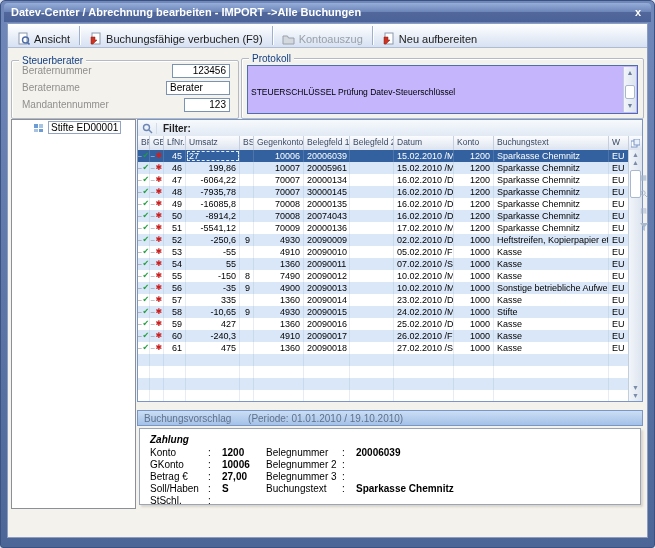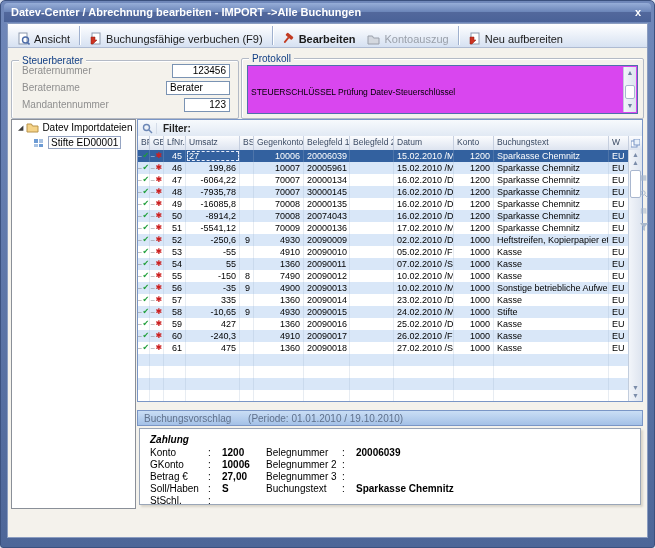--- a/index.html
+++ b/index.html
@@ -29,21 +29,21 @@
        background:linear-gradient(#e9eef7,#ccd6ea);color:#5c5c5c;position:relative;top:0;}
   .tab.active{background:#f4f2ec;color:#000;height:13px;z-index:2;}
 
   
   .groupbox{position:absolute;border:1px solid #b3bac6;border-radius:2px;box-shadow:inset 1px 1px 0 #fff;}
   .gb-legend{position:absolute;top:-6px;left:7px;background:#f4f2ec;padding:0 3px;font-size:10px;color:#123f85;}
   .sb-row{display:flex;align-items:center;height:15px;margin:2px 8px 0 10px;}
   .sb-label{flex:1;color:#8f8f8f;}
   .sb-input{background:#fff;border:1px solid #7a93b3;height:12px;font-size:10px;line-height:12px;padding:0 3px;}
   .num-right{text-align:right;}
-  .protokoll-inner{position:absolute;left:5px;right:5px;top:6px;bottom:4px;background:#d946ef;border:1px solid #4f6fab;
+  .protokoll-inner{position:absolute;left:5px;right:5px;top:6px;bottom:4px;background:#c4b5fd;border:1px solid #4f6fab;
                    font-size:8.5px;line-height:10px;padding:1px 15px 1px 3px;white-space:pre;overflow:hidden;}
   .pscroll{position:absolute;right:1px;top:1px;bottom:1px;width:12px;background:linear-gradient(90deg,#f2f5fa,#dde4ef);
            border-left:1px solid #c2cddd;font-size:7px;color:#6d7f9d;text-align:center;}
   .pscroll .thumb{position:absolute;left:1px;right:1px;top:18px;height:12px;background:#fff;border:1px solid #a9b7cf;border-radius:2px;}
   .ps-up{position:absolute;top:1px;left:0;right:0;}
   .ps-dn{position:absolute;bottom:1px;left:0;right:0;}
 
   
   .treebox{position:absolute;left:3px;top:95px;width:123px;height:388px;background:#fff;border:1px solid #8a8f98;}
   .tree-row{display:flex;align-items:center;gap:3px;height:15px;padding-left:6px;font-size:10px;}
@@ -127,31 +127,20 @@
       <div class="tbtn">
         <span>
           <svg width="13" height="13">
               <rect x="3" y="1" width="8" height="11" fill="#fff" stroke="#8d99ad"></rect>
               <path d="M2 12 L2 5 L6 5 L6 8 L8 8 L4 12 Z" fill="#cc3322" stroke="#8c1f12" stroke-width="0.5"></path>
             </svg>
         </span>
         <span>Buchungsfähige verbuchen (F9)</span>
       </div>
       <div class="tsep"></div>
-      <div class="tbtn em">
-        <span>
-          <svg width="13" height="13">
-              <g transform="rotate(40 6 6)">
-                <rect x="2" y="2" width="8" height="3.4" rx="1" fill="#c23b22"></rect>
-                <rect x="5.2" y="5" width="1.8" height="7" rx="0.8" fill="#c23b22"></rect>
-              </g>
-            </svg>
-        </span>
-        <span>Bearbeiten</span>
-      </div>
       <div class="tbtn dis">
         <span>
           <svg width="13" height="11">
               <path d="M1 3 L1 10 L12 10 L12 4 L6.5 4 L5.5 2 L1 2 Z" fill="#d4d8df" stroke="#9aa0ab"></path>
             </svg>
         </span>
         <span>Kontoauszug</span>
       </div>
       <div class="tsep"></div>
       <div class="tbtn">
@@ -192,29 +181,20 @@
         
         <div class="pscroll">
           <span class="ps-up">▲</span>
           <span class="thumb"></span>
           <span class="ps-dn">▼</span>
         </div>
       </div>
     </div>
 
     <div class="treebox">
-      <div class="tree-row">
-        <span class="expander">◢</span>
-        <span>
-          <svg width="13" height="11">
-              <path d="M1 3 L1 10 L12 10 L12 4 L6.5 4 L5.5 2 L1 2 Z" fill="#f5d388" stroke="#b8934a"></path>
-            </svg>
-        </span>
-        <span>Datev Importdateien</span>
-      </div>
       <div class="tree-row child">
         <span>
           <svg width="11" height="10">
               <rect x="0" y="1" width="4" height="4" fill="#6d9bd4"></rect>
               <rect x="5" y="1" width="4" height="4" fill="#a8c2e2"></rect>
               <rect x="0" y="6" width="4" height="3" fill="#a8c2e2"></rect>
               <rect x="5" y="6" width="4" height="3" fill="#6d9bd4"></rect>
             </svg>
         </span>
         <span class="tree-sel">Stifte ED00001</span>

